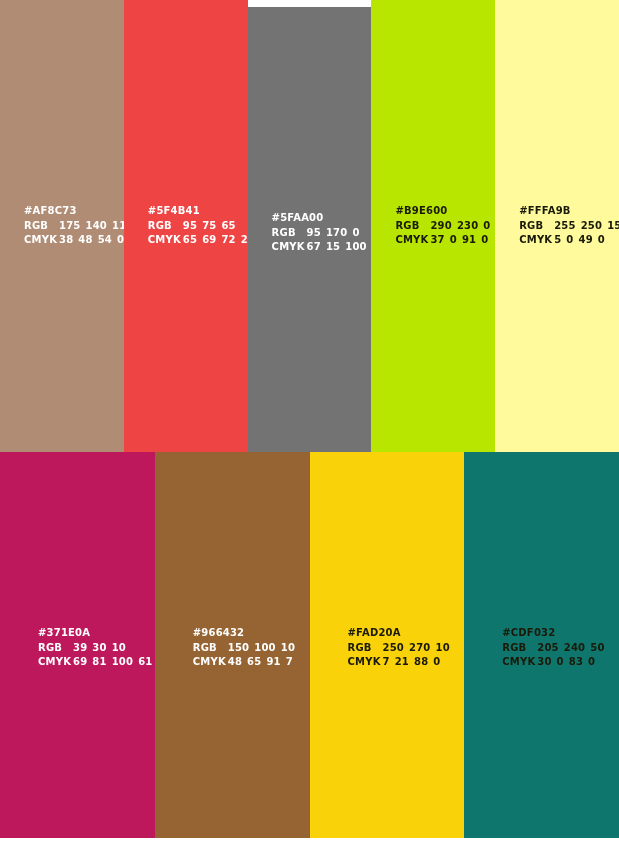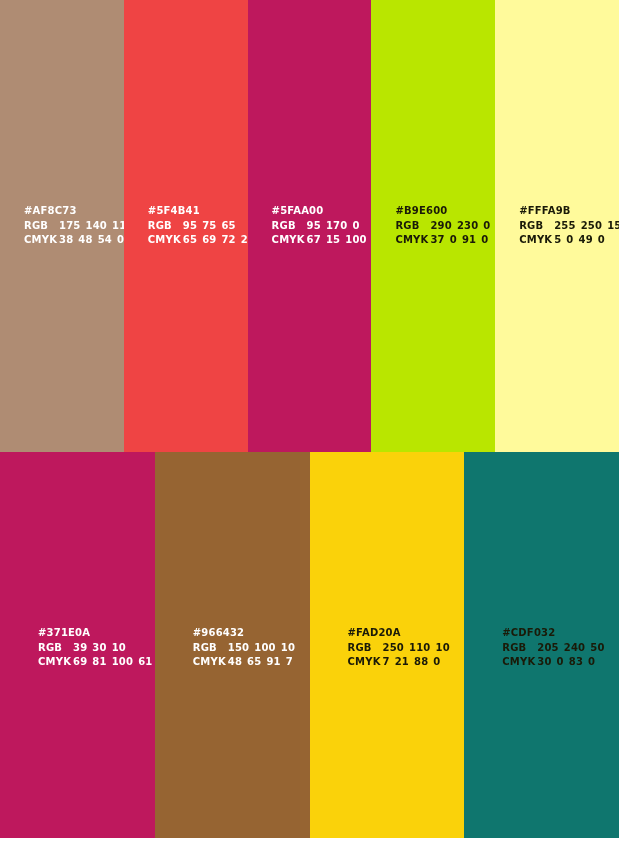--- a/index.html
+++ b/index.html
@@ -109,21 +109,21 @@
           <div class="value-line rgb-line">
             <span class="value-label">RGB</span>
             <span class="value-numbers"><span>95</span><span>75</span><span>65</span></span>
           </div>
           <div class="value-line cmyk-line">
             <span class="value-label">CMYK</span>
             <span class="value-numbers"><span>65</span><span>69</span><span>72</span><span>26</span></span>
           </div>
         </div>
       </div>
-      <div class="swatch text-light" style="background-color: #be185d;">
+      <div class="swatch text-light" style="background-color: #737373; margin-top: 7px;">
         <div class="swatch-info">
           <span class="hex-line">#5FAA00</span>
           <div class="value-line rgb-line">
             <span class="value-label">RGB</span>
             <span class="value-numbers"><span>95</span><span>170</span><span>0</span></span>
           </div>
           <div class="value-line cmyk-line">
             <span class="value-label">CMYK</span>
             <span class="value-numbers"><span>67</span><span>15</span><span>100</span><span>0</span></span>
           </div>
@@ -181,21 +181,21 @@
             <span class="value-label">CMYK</span>
             <span class="value-numbers"><span>48</span><span>65</span><span>91</span><span>7</span></span>
           </div>
         </div>
       </div>
       <div class="swatch text-dark" style="background-color: rgb(250, 210, 10);">
         <div class="swatch-info">
           <span class="hex-line">#FAD20A</span>
           <div class="value-line rgb-line">
             <span class="value-label">RGB</span>
-            <span class="value-numbers"><span>250</span><span>110</span><span>10</span></span>
+            <span class="value-numbers"><span>250</span><span>270</span><span>10</span></span>
           </div>
           <div class="value-line cmyk-line">
             <span class="value-label">CMYK</span>
             <span class="value-numbers"><span>7</span><span>21</span><span>88</span><span>0</span></span>
           </div>
         </div>
       </div>
       <div class="swatch text-dark" style="background-color: #0f766e;">
         <div class="swatch-info">
           <span class="hex-line">#CDF032</span>

